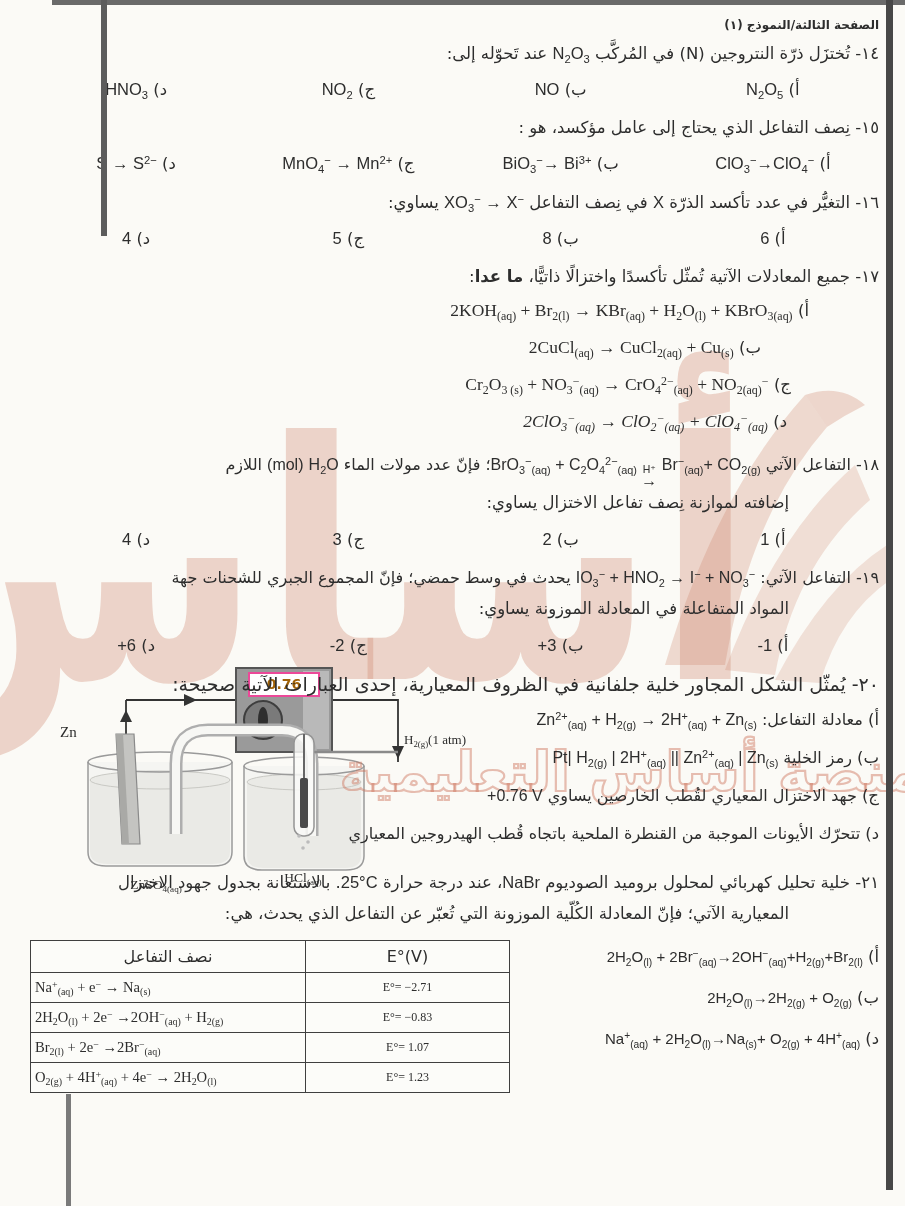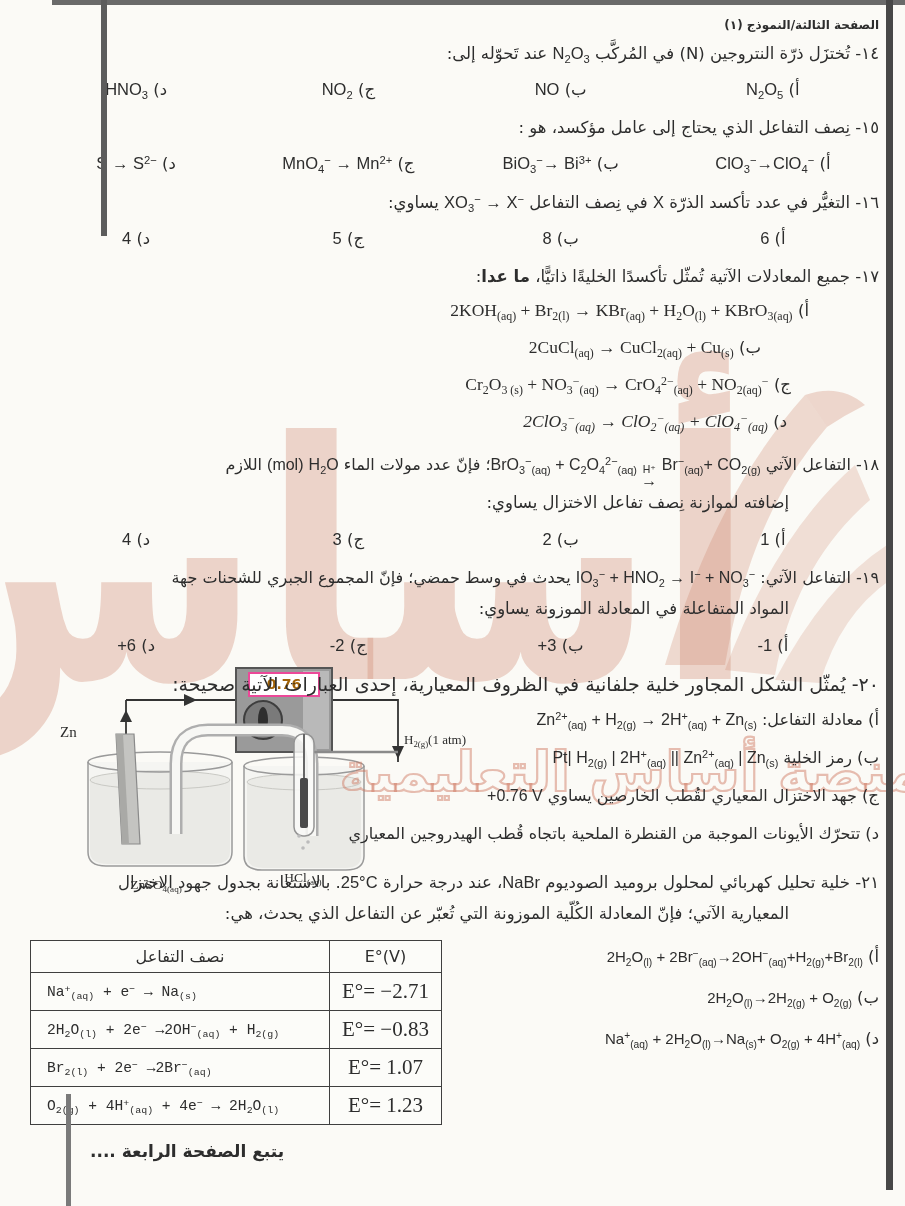--- a/index.html
+++ b/index.html
@@ -42,25 +42,25 @@
   .arrow-glyph{font-size:16px;line-height:13px}
   .q17-opt{line-height:37px;font-size:17px;text-align:right;white-space:nowrap}
   .mr-a{margin-right:70px}.mr-b{margin-right:118px}.mr-c{margin-right:88px}.mr-d{margin-right:92px}
   .emph{font-weight:bold;}
   .q20-opts{margin-left:330px;margin-top:2px}
   .q20-opt{line-height:38px;font-size:16px;white-space:nowrap;text-align:right}
   .q21-cols{display:flex;gap:8px;margin-top:6px;align-items:flex-start}
   .q21-opts{flex:1}
   .q21-opt{line-height:41px;font-size:16px;white-space:nowrap;text-align:right}
   .q21-opt .eq{font-size:15px}
-  .e-table{width:412px;border-collapse:collapse;direction:ltr;margin-top:4px;background:rgba(255,255,255,0.35)}
+  .e-table{width:480px;border-collapse:collapse;direction:ltr;margin-top:4px;background:rgba(255,255,255,0.35)}
   .e-table th,.e-table td{border:1.6px solid #3f3f3f}
   .e-table th{font-size:16px;padding:6px 4px;font-weight:normal}
-  .e-table td.rxn{width:266px;text-align:left;padding:6px 16px;font-size:14.6px;font-family:Liberation Mono, monospace;direction:ltr}
-  .e-table td.pot{text-align:center;font-size:21px;font-family:"Liberation Serif",serif;direction:ltr;padding:6px 4px}
+  .e-table td.rxn{width:266px;text-align:left;padding:6px 4px;font-size:14.6px;font-family:Liberation Serif, serif;direction:ltr}
+  .e-table td.pot{text-align:center;font-size:12px;font-family:"Liberation Serif",serif;direction:ltr;padding:6px 4px}
   .footer-note{margin:16px 0 0 0;text-align:left;padding-left:60px;font-weight:bold;font-size:17px}
   
   .figure{position:absolute;left:56px;top:666px;width:470px;height:230px;z-index:2}
   .fig-label{position:absolute;color:#2c2c2c;font-family:"Liberation Serif",serif}
   .lbl-zn{left:4px;top:58px;font-size:15px}
   .lbl-gas{left:348px;top:66px;font-size:13px;direction:ltr;white-space:nowrap}
   .lbl-b1{left:40px;top:211px;width:120px;text-align:center;font-size:13.5px;direction:ltr}
   .lbl-b2{left:202px;top:204px;width:90px;text-align:center;font-size:13.5px;direction:ltr}
   .vm-display{position:absolute;left:192px;top:6px;width:68px;height:21px;background:#fff;border:2px solid #ec4899;
     font-family:"DejaVu Sans",sans-serif;font-weight:bold;font-size:14px;text-align:center;line-height:21px;color:#a16207;direction:ltr}
@@ -149,21 +149,21 @@
   </div>
 
   <p class="q-line"><span>١٦-</span> <span>التغيُّر في عدد تأكسد الذرّة</span> <span class="eq" dir="ltr">X</span> <span>في نِصف التفاعل</span> <span class="eq" dir="ltr">XO<sub>3</sub><sup>−</sup> → X<sup>−</sup></span> <span>يساوي:</span></p>
   <div class="opts-grid">
     <div class="opt"><span class="opt-letter">أ)</span> <span class="eq" dir="ltr">6</span></div>
     <div class="opt"><span class="opt-letter">ب)</span> <span class="eq" dir="ltr">8</span></div>
     <div class="opt"><span class="opt-letter">ج)</span> <span class="eq" dir="ltr">5</span></div>
     <div class="opt"><span class="opt-letter">د)</span> <span class="eq" dir="ltr">4</span></div>
   </div>
 
-  <p class="q-line"><span>١٧-</span> <span>جميع المعادلات الآتية تُمثّل تأكسدًا الخليةًا ذاتيًّا،</span> <span class="emph">ما عدا</span><span>:</span></p>
+  <p class="q-line"><span>١٧-</span> <span>جميع المعادلات الآتية تُمثّل تأكسدًا واختزالًا ذاتيًّا،</span> <span class="emph">ما عدا</span><span>:</span></p>
   <div class="q17-opt mr-a"><span class="opt-letter">أ)</span> <span class="eq eq-serif" dir="ltr">2KOH<sub>(aq)</sub> + Br<sub>2(l)</sub> → KBr<sub>(aq)</sub> + H<sub>2</sub>O<sub>(l)</sub> + KBrO<sub>3(aq)</sub></span></div>
   <div class="q17-opt mr-b"><span class="opt-letter">ب)</span> <span class="eq eq-serif" dir="ltr">2CuCl<sub>(aq)</sub> → CuCl<sub>2(aq)</sub> + Cu<sub>(s)</sub></span></div>
   <div class="q17-opt mr-c"><span class="opt-letter">ج)</span> <span class="eq eq-serif" dir="ltr">Cr<sub>2</sub>O<sub>3 (s)</sub> +  NO<sub>3</sub><sup>−</sup><sub>(aq)</sub> → CrO<sub>4</sub><sup>2−</sup><sub>(aq)</sub> + NO<sub>2(aq)</sub><sup>−</sup></span></div>
   <div class="q17-opt mr-d"><span class="opt-letter">د)</span> <span class="eq eq-serif italic" dir="ltr">2ClO<sub>3</sub><sup>−</sup><sub>(aq)</sub> → ClO<sub>2</sub><sup>−</sup><sub>(aq)</sub> + ClO<sub>4</sub><sup>−</sup><sub>(aq)</sub></span></div>
 
   <p class="q-line tight" style="margin-top:10px"><span>١٨-</span> <span>التفاعل الآتي</span> <span class="eq" dir="ltr"><span>BrO<sub>3</sub><sup>−</sup><sub>(aq)</sub> + C<sub>2</sub>O<sub>4</sub><sup>2−</sup><sub>(aq)</sub></span> <span class="rxn-arrow">
           <span class="arrow-top">H⁺</span>
           <span class="arrow-glyph">→</span>
         </span> <span>Br<sup>−</sup><sub>(aq)</sub>+ CO<sub>2(g)</sub></span></span><span>؛ فإنّ عدد مولات الماء</span> <span class="eq" dir="ltr">H<sub>2</sub>O</span> <span class="eq" dir="ltr">(mol)</span> <span>اللازم</span></p>
   <p class="q-line2">إضافته لموازنة نِصف تفاعل الاختزال يساوي:</p>
@@ -221,14 +221,13 @@
           <td class="pot">E°= 1.07</td>
         </tr>
         <tr>
           <td class="rxn">O<sub>2(g)</sub> + 4H<sup>+</sup><sub>(aq)</sub> + 4e<sup>−</sup> → 2H<sub>2</sub>O<sub>(l)</sub></td>
           <td class="pot">E°= 1.23</td>
         </tr>
       </tbody>
     </table>
   </div>
 
-  <p class="footer-note">يتبع الصفحة الرابعة ....</p>
 </div>
 
 </body></html>

